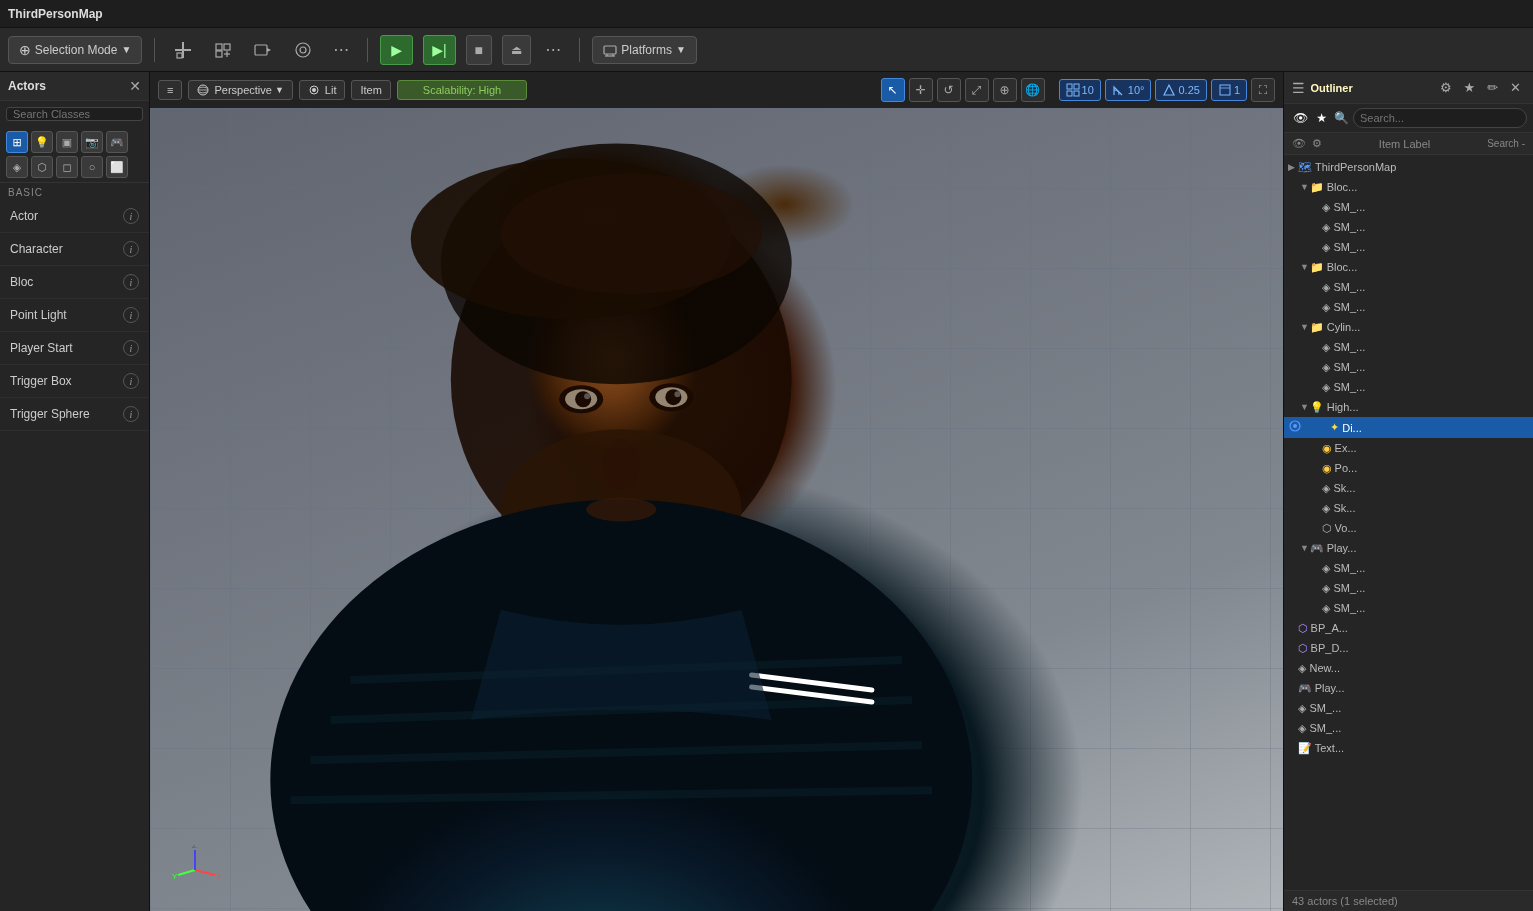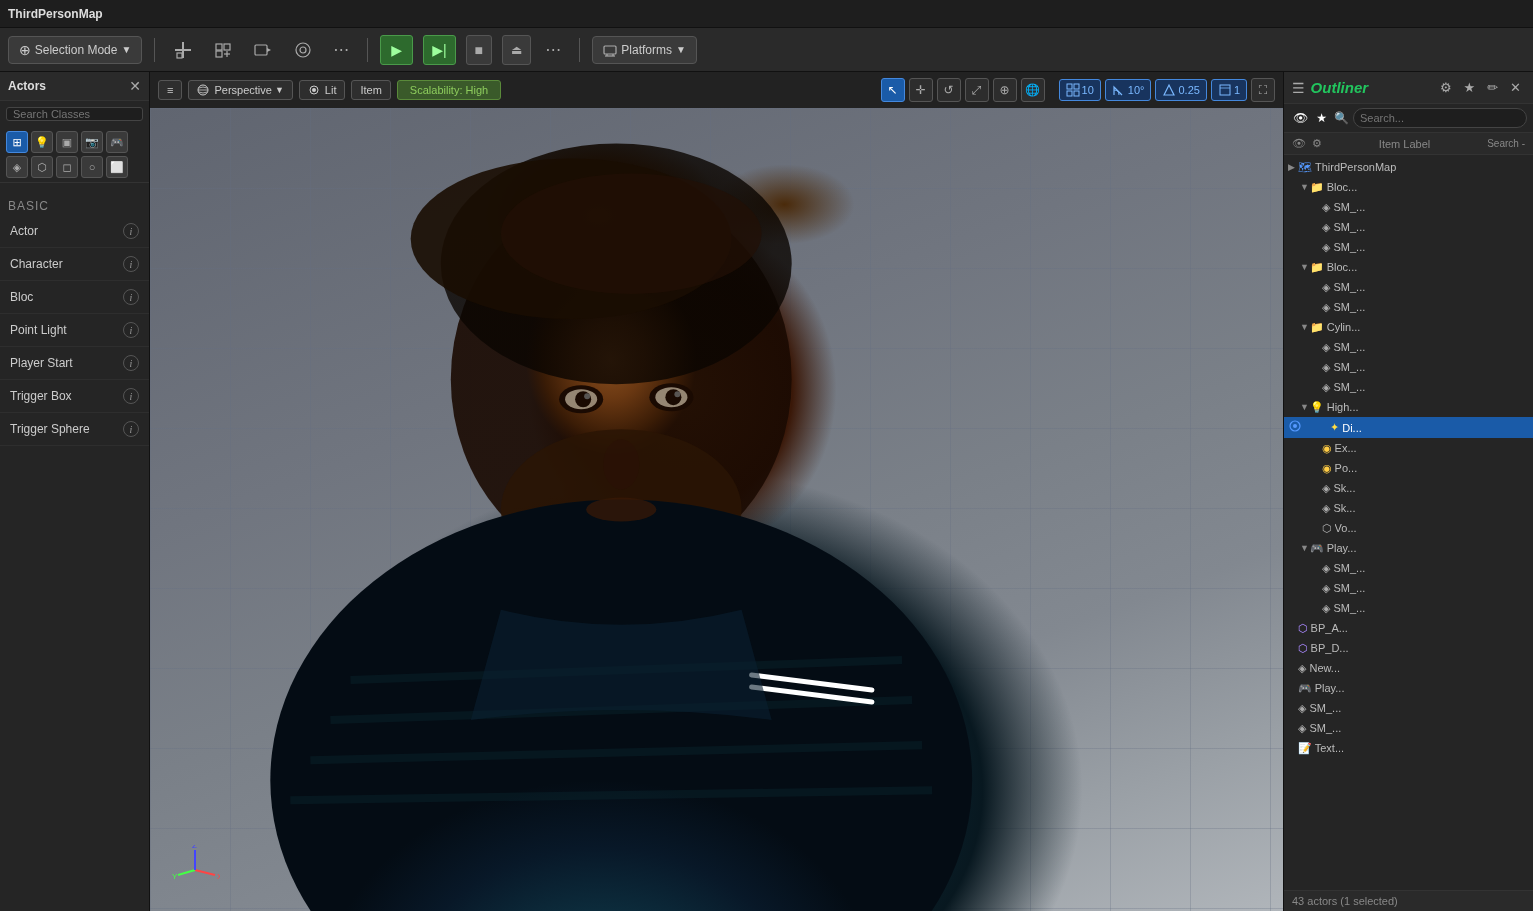--- a/index.html
+++ b/index.html
@@ -150,25 +150,24 @@
       font-size: 11px;
       color: #aaa;
     }
     .actor-icon-btn.active {
       background: #1a5ba8;
       border-color: #4488dd;
       color: #fff;
     }
     .basic-label {
       color: #888;
-      font-size: 12px;
+      font-size: 10px;
       padding: 4px 8px 2px;
       text-transform: uppercase;
       letter-spacing: 1px;
-      margin-top: 12px;
     }
     .actor-item {
       display: flex;
       align-items: center;
       justify-content: space-between;
       padding: 8px 10px;
       cursor: pointer;
       border-bottom: 1px solid #2e2e2e;
     }
     .actor-item-label {
@@ -222,21 +221,21 @@
       cursor: pointer;
       display: flex;
       align-items: center;
       gap: 3px;
     }
     .scalability-btn {
       background: #3a5a2a;
       border: 1px solid #5a8a3a;
       border-radius: 3px;
       color: #8dcc5d;
-      padding: 3px 12px;
+      padding: 3px 25px;
       font-size: 11px;
       cursor: pointer;
     }
     .vp-right-tools {
       margin-left: auto;
       display: flex;
       align-items: center;
       gap: 4px;
     }
     .vp-tool-btn {
@@ -290,24 +289,23 @@
     .outliner-title-area {
       display: flex;
       align-items: center;
       gap: 6px;
     }
     .outliner-icon {
       font-size: 14px;
       color: #aaa;
     }
     .outliner-title {
-      color: #22c55e;
-      font-size: 15px;
+      color: #fef9c3;
+      font-size: 11px;
       font-weight: bold;
-      font-style: italic;
     }
     .outliner-controls {
       display: flex;
       align-items: center;
       gap: 4px;
     }
     .outliner-ctrl-btn {
       background: transparent;
       border: none;
       color: #aaa;

